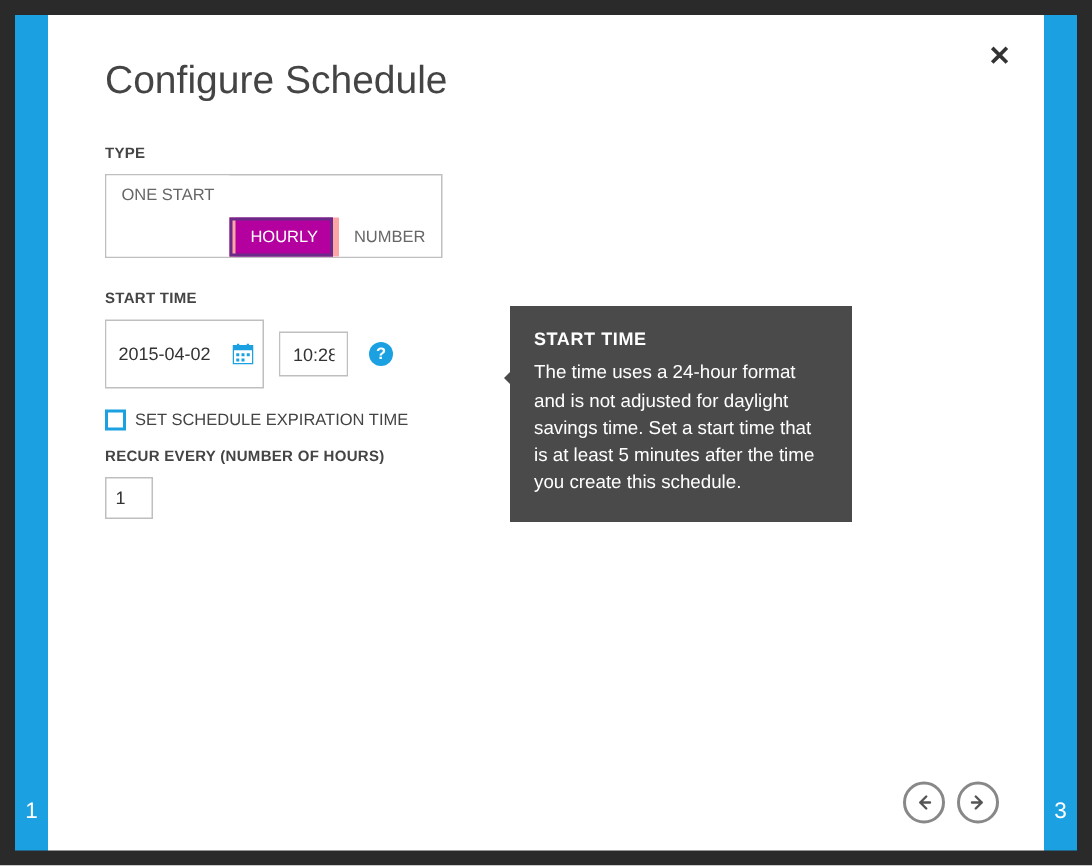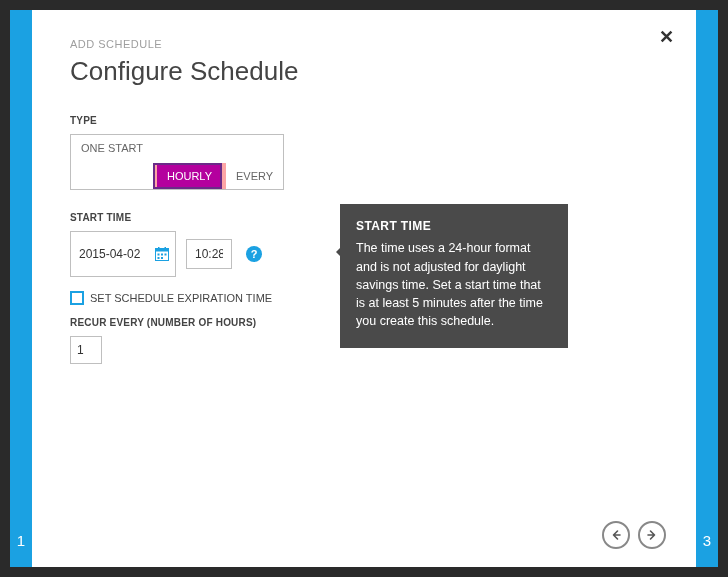--- a/index.html
+++ b/index.html
@@ -200,28 +200,27 @@
 <div class="outer">
 
   <div class="band left">
     <div class="num">1</div>
   </div>
 
   <div class="panel">
 
     <div class="close">✕</div>
 
-    <div class="breadcrumb">ADD SCHEDULE</div>
     <h1 class="title">Configure Schedule</h1>
 
     <div class="label">TYPE</div>
     <div class="seg">
       <div class="opt">ONE START</div>
       <div class="opt active">HOURLY</div>
-      <div class="opt">EVERY</div>
+      <div class="opt">NUMBER</div>
     </div>
 
     <div class="label">START TIME</div>
     <div class="row">
       <div class="date-wrap">
         <input type="text" value="2015-04-02" style="">
         <div class="cal-btn">
           <svg width="14" height="14" viewBox="0 0 14 14">
             <rect x="0.5" y="1.5" width="13" height="12" fill="none" stroke="#1ba1e2" stroke-width="1"></rect>
             <rect x="0.5" y="1.5" width="13" height="3" fill="#1ba1e2"></rect>

